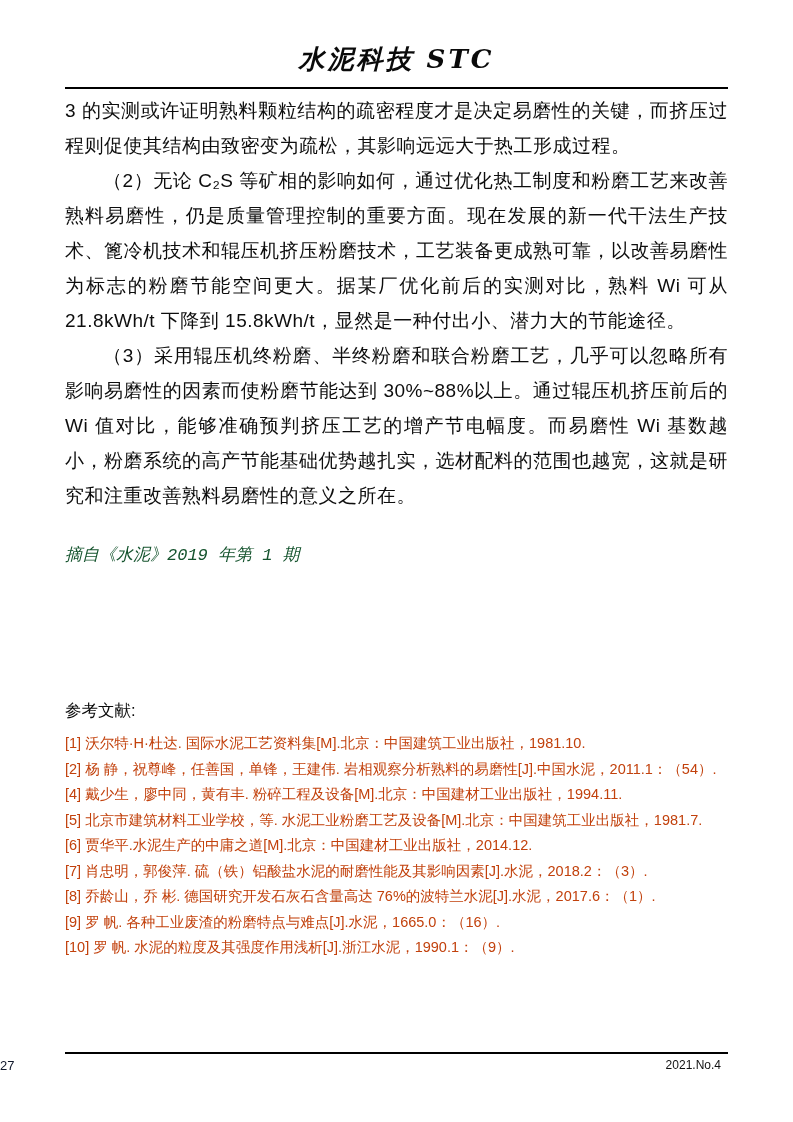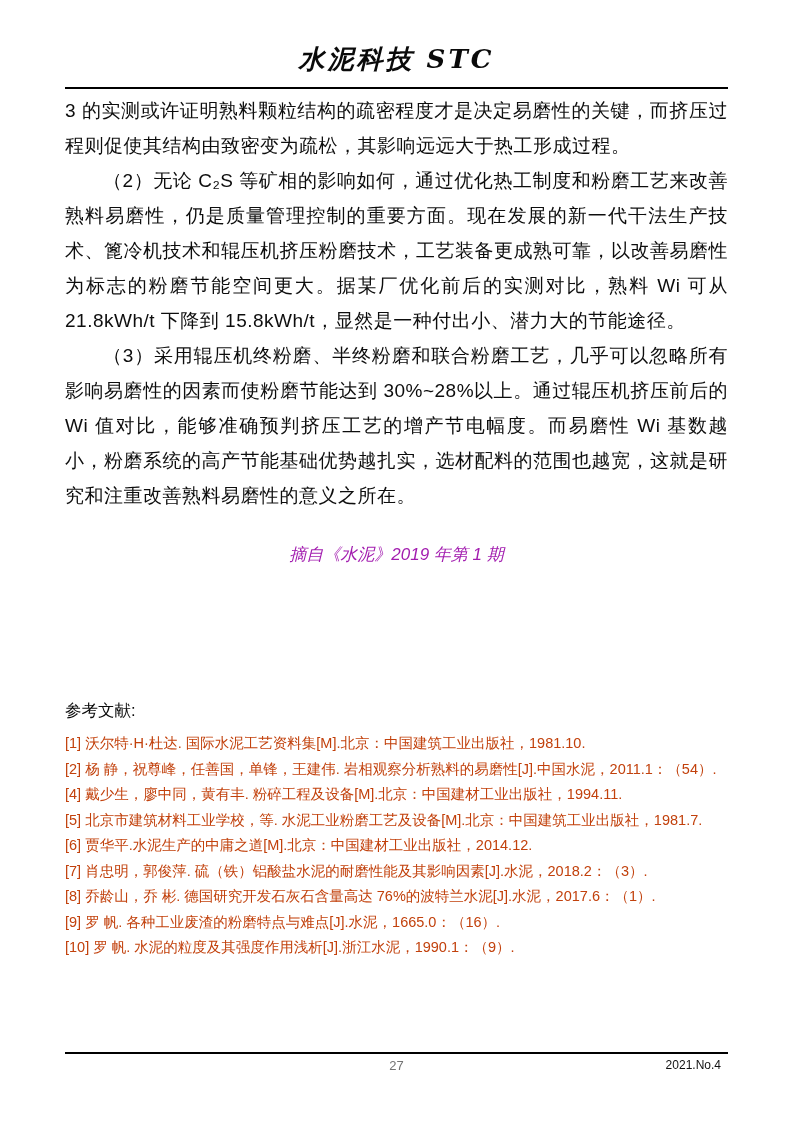--- a/index.html
+++ b/index.html
@@ -54,23 +54,22 @@
     color: #0d0d0d;
   }
   .para.indent {
     text-indent: 2em;
   }
   .citation {
     margin: 0;
     margin-top: 30px;
     font-size: 17px;
     font-style: italic;
-    font-family: Liberation Sans, sans-serif;
-    color: #a21caf;
-    text-align: center;
+    font-family: Liberation Mono, monospace;
+    color: #14532d;
   }
   
   .references {
     position: absolute;
     top: 700px;
     left: 65px;
     width: 663px;
   }
   .ref-heading {
     margin: 0 0 9px 0;
@@ -93,23 +92,22 @@
     left: 65px;
     width: 663px;
     height: 0;
     border-top: 2.5px solid #000000;
   }
   .page-number {
     position: absolute;
     top: 1058px;
     left: 0;
     width: 100%;
-    text-align: center;
     font-size: 13px;
-    color: #737373;
+    color: #0f172a;
   }
   .issue-number {
     position: absolute;
     top: 1058px;
     right: 72px;
     font-size: 12px;
     color: #111111;
   }
 </style>
 </head>
@@ -118,21 +116,21 @@
 <div class="page">
 
   <div class="journal-title">水泥科技  STC</div>
 
   <div class="top-rule"></div>
 
   <div class="article-body">
     <div id="paragraphs">
         <p class="para">3 的实测或许证明熟料颗粒结构的疏密程度才是决定易磨性的关键，而挤压过程则促使其结构由致密变为疏松，其影响远远大于热工形成过程。</p>
         <p class="para indent">（2）无论 C₂S 等矿相的影响如何，通过优化热工制度和粉磨工艺来改善熟料易磨性，仍是质量管理控制的重要方面。现在发展的新一代干法生产技术、篦冷机技术和辊压机挤压粉磨技术，工艺装备更成熟可靠，以改善易磨性为标志的粉磨节能空间更大。据某厂优化前后的实测对比，熟料 Wi 可从 21.8kWh/t 下降到 15.8kWh/t，显然是一种付出小、潜力大的节能途径。</p>
-        <p class="para indent">（3）采用辊压机终粉磨、半终粉磨和联合粉磨工艺，几乎可以忽略所有影响易磨性的因素而使粉磨节能达到 30%~28%以上。通过辊压机挤压前后的 Wi 值对比，能够准确预判挤压工艺的增产节电幅度。而易磨性 Wi 基数越小，粉磨系统的高产节能基础优势越扎实，选材配料的范围也越宽，这就是研究和注重改善熟料易磨性的意义之所在。</p>
+        <p class="para indent">（3）采用辊压机终粉磨、半终粉磨和联合粉磨工艺，几乎可以忽略所有影响易磨性的因素而使粉磨节能达到 30%~88%以上。通过辊压机挤压前后的 Wi 值对比，能够准确预判挤压工艺的增产节电幅度。而易磨性 Wi 基数越小，粉磨系统的高产节能基础优势越扎实，选材配料的范围也越宽，这就是研究和注重改善熟料易磨性的意义之所在。</p>
       </div>
     <p class="citation">摘自《水泥》2019 年第 1 期</p>
   </div>
 
   <div class="references">
     <p class="ref-heading">参考文献:</p>
     <div id="ref-list">
         <p class="ref-item">[1] 沃尔特·H·杜达. 国际水泥工艺资料集[M].北京：中国建筑工业出版社，1981.10.</p>
         <p class="ref-item">[2] 杨 静，祝尊峰，任善国，单锋，王建伟. 岩相观察分析熟料的易磨性[J].中国水泥，2011.1：（54）.</p>
         <p class="ref-item">[4] 戴少生，廖中同，黄有丰. 粉碎工程及设备[M].北京：中国建材工业出版社，1994.11.</p>

